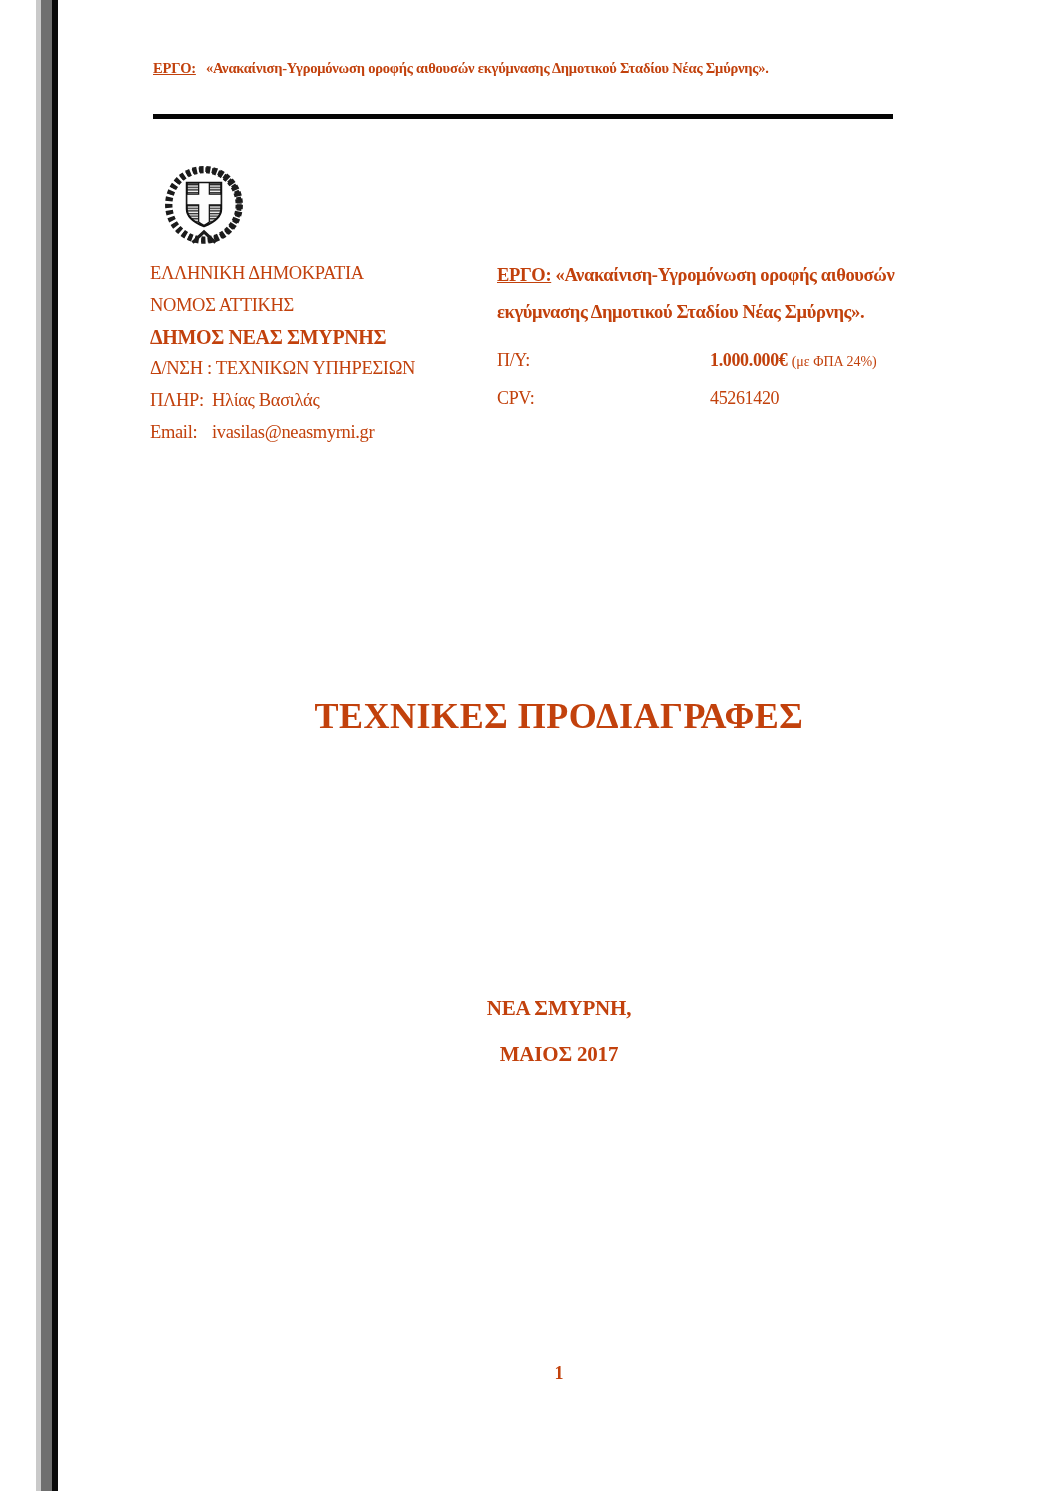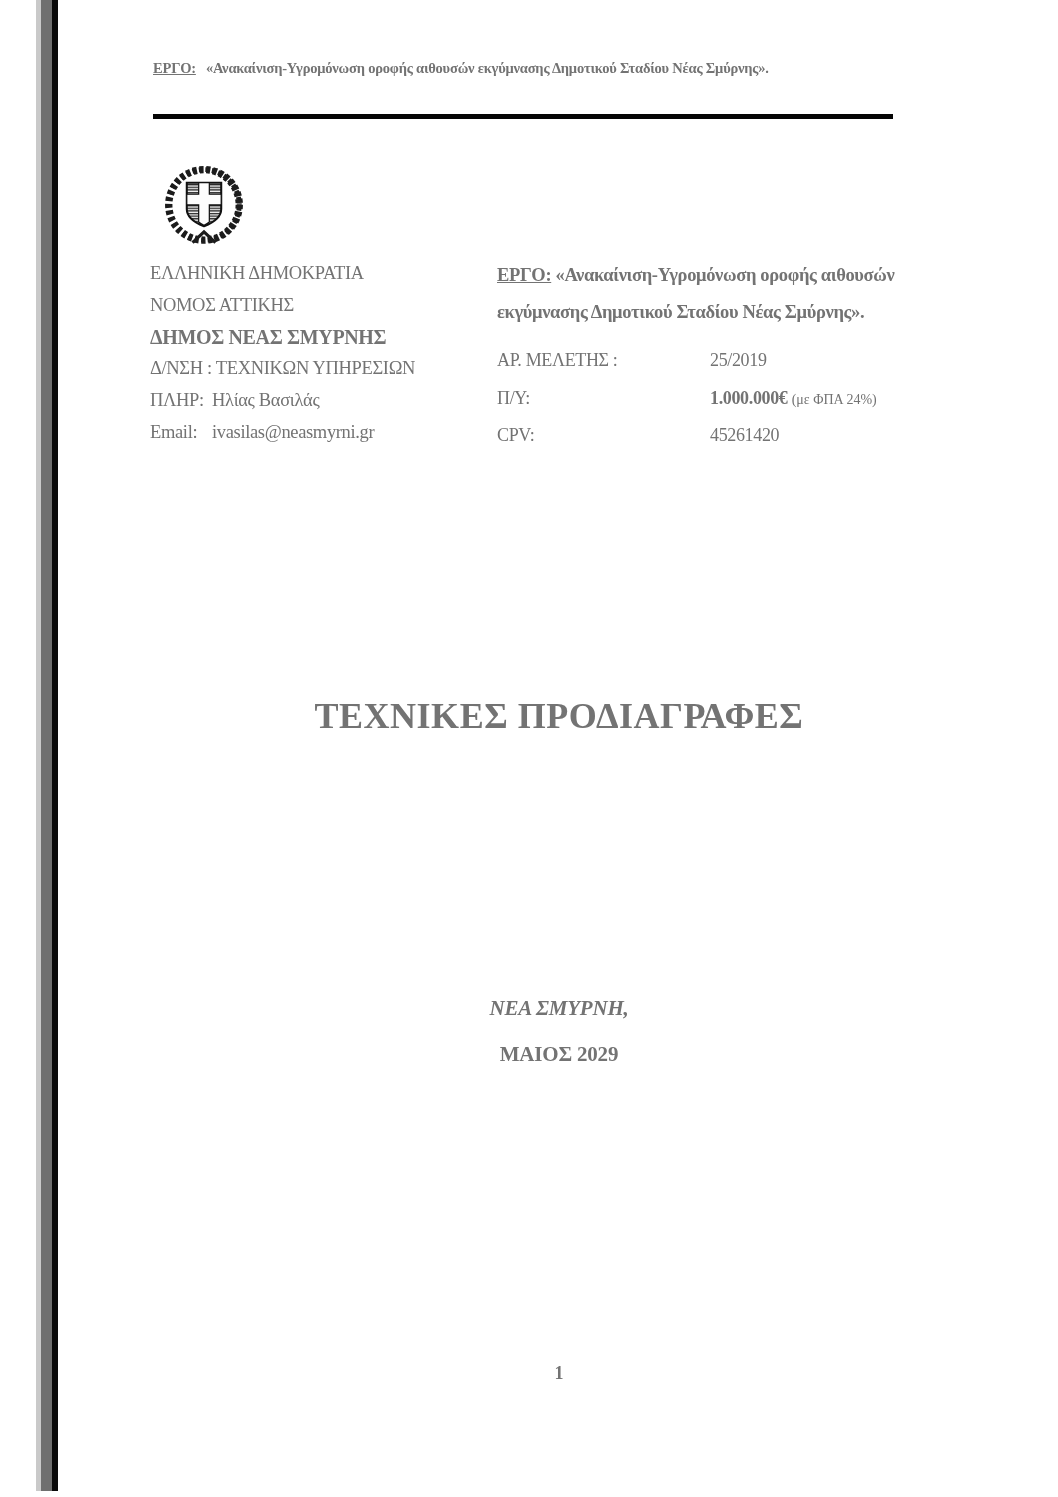--- a/index.html
+++ b/index.html
@@ -2,21 +2,21 @@
 <html><head>
 <meta charset="utf-8">
 <style>
   html,body{margin:0;padding:0;background:#ffffff;}
   .page{
     position:relative;
     width:1058px;
     height:1497px;
     background:#ffffff;
     font-family:"Liberation Serif","DejaVu Serif",serif;
-    color:#737373;
+    color:#c2410c;
     overflow:hidden;
   }
   
   .edge{position:absolute;top:0;height:1491px;}
   .edge-light{left:36px;width:5px;background:#c9c9c9;}
   .edge-mid{left:41px;width:11px;background:#6f6f6f;}
   .edge-dark{left:52px;width:6px;background:#0a0a0a;}
 
   
   .doc-header{
@@ -52,21 +52,21 @@
   
   .title-block{position:absolute;left:89px;top:652px;width:940px;text-align:center;}
   .doc-title{font-size:62px;font-weight:700;line-height:64px;margin:0;letter-spacing:0.5px;}
   .doc-subtitle{font-size:36px;font-weight:700;line-height:48px;margin:40px 0 0 0;letter-spacing:0.5px;}
 
   
   .issue-block{
     position:absolute;left:89px;top:997px;width:940px;text-align:center;
     font-weight:700;font-size:21px;letter-spacing:-0.2px;line-height:23px;
   }
-  .issue-place{margin:0 0 23px 0;font-style:italic;}
+  .issue-place{margin:0 0 23px 0;}
   .issue-date{margin:0;}
 
   
   .page-num{
     position:absolute;left:89px;top:1363px;width:940px;text-align:center;
     font-size:18px;font-weight:700;
   }
 </style>
 </head>
 <body>
@@ -112,37 +112,33 @@
       <span class="lab">Email:</span><span>ivasilas@neasmyrni.gr</span>
     </div>
   </div>
 
   <div class="project">
     <p class="project-title">
       <span class="lbl">ΕΡΓΟ:</span>
       <span>«Ανακαίνιση-Υγρομόνωση οροφής αιθουσών εκγύμνασης Δημοτικού Σταδίου Νέας Σμύρνης».</span>
     </p>
     <div class="kv">
-      <span>ΑΡ. ΜΕΛΕΤΗΣ :</span>
-      <span class="v">25/2019</span>
-    </div>
-    <div class="kv">
       <span>Π/Υ:</span>
       <span class="v"><b>1.000.000€</b> <span class="note">(με ΦΠΑ 24%)</span></span>
     </div>
     <div class="kv">
       <span>CPV:</span>
       <span class="v">45261420</span>
     </div>
   </div>
 
   <div class="title-block">
     <div class="doc-subtitle">ΤΕΧΝΙΚΕΣ ΠΡΟΔΙΑΓΡΑΦΕΣ</div>
   </div>
 
   <div class="issue-block">
     <p class="issue-place">ΝΕΑ ΣΜΥΡΝΗ,</p>
-    <p class="issue-date">ΜΑΙΟΣ 2029</p>
+    <p class="issue-date">ΜΑΙΟΣ 2017</p>
   </div>
 
   <div class="page-num">1</div>
 
 </div>
 
 </body></html>

